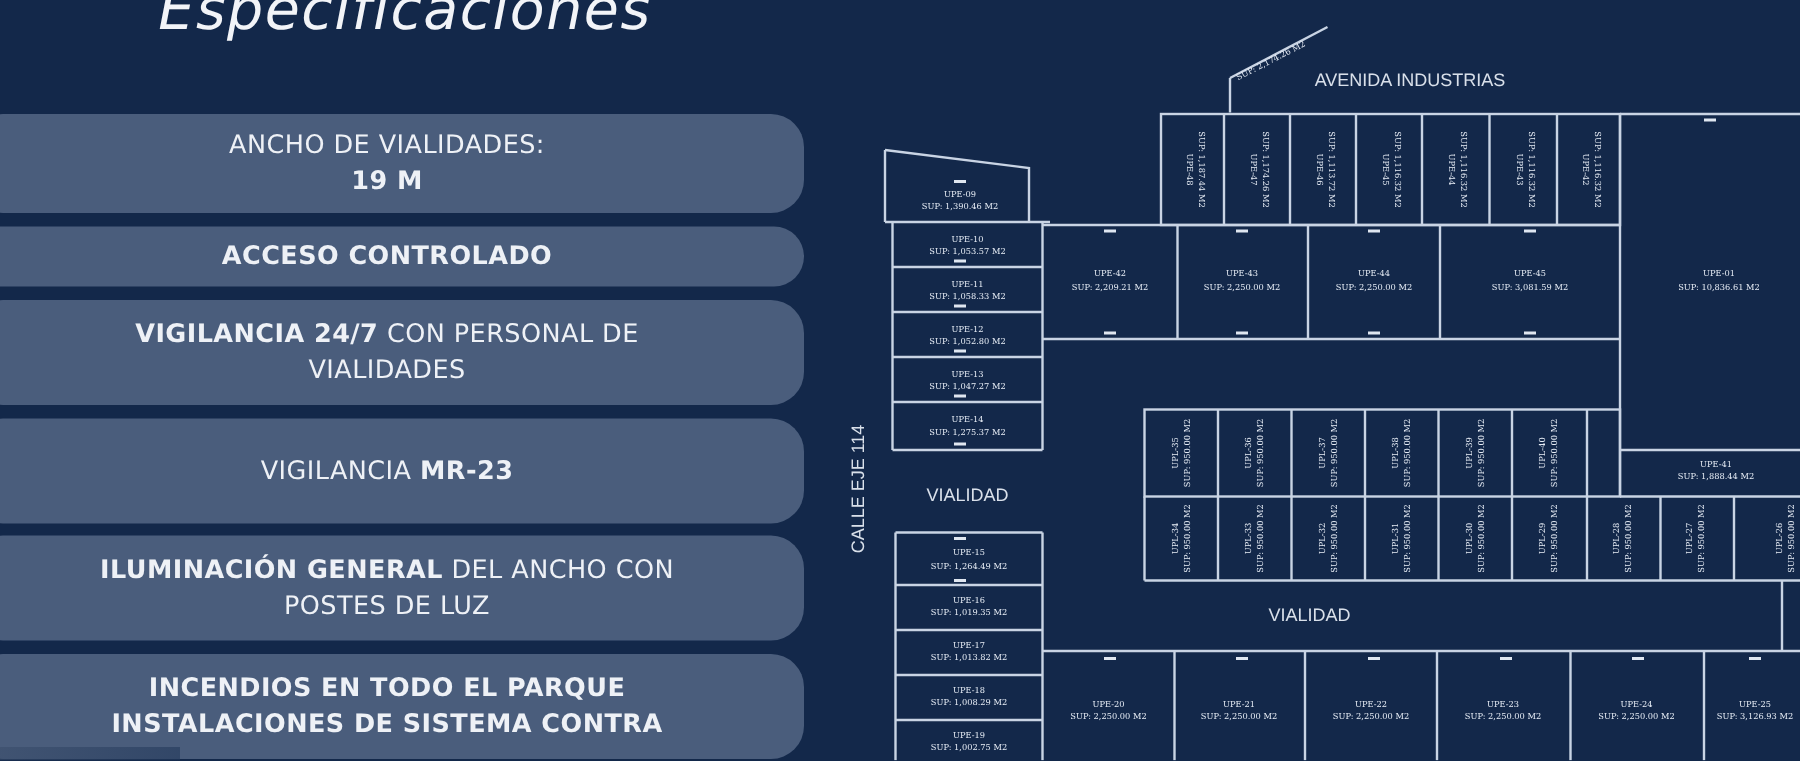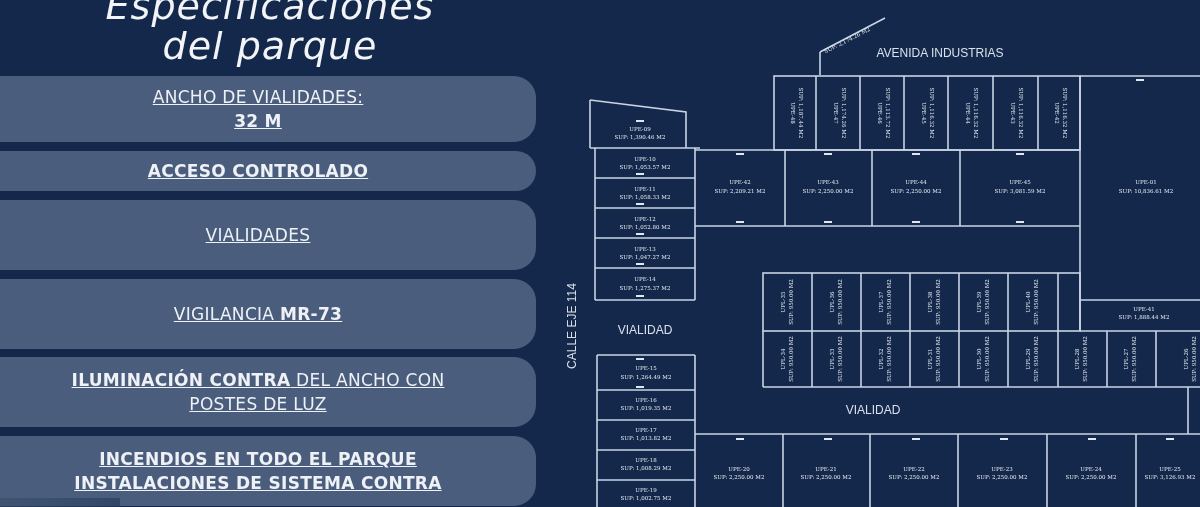--- a/index.html
+++ b/index.html
@@ -17,61 +17,63 @@
   .title span { display:block; }
   .pill {
     position:absolute; left:-20px; width:556px;
     background:#4a5d7c; border-radius:22px;
     display:flex; flex-direction:column; justify-content:center; align-items:center;
     text-align:center; color:#eef1f6;
     font-family:"DejaVu Sans", sans-serif; font-size:17px; line-height:24px;
     letter-spacing:0.3px;
   }
   .pill b { font-weight:bold; }
-  .pill .line { display:block; white-space:nowrap;text-decoration:underline; }
+  .pill .line { display:block; white-space:nowrap; }
   .plan { position:absolute; left:540px; top:0; width:660px; height:507px; }
   .plan svg { width:660px; height:507px; display:block; }
   .lot-txt { font-family:"DejaVu Serif", serif; fill:#e6ecf5; font-size:5.5px; text-anchor:middle; }
   .road-txt { font-family:"Liberation Sans", sans-serif; fill:#d9e0ea; font-size:12px; text-anchor:middle; }
   .dim { fill:#dfe6f0; }
   .bottom-logo {
     position:absolute; left:0; top:498px; width:120px; height:9px;
     background:linear-gradient(90deg,#3a4d6b,#22385a); opacity:.6;
   }
 </style>
 </head>
 <body>
 
 <div class="title">
   <span>Especificaciones</span>
-  <span>del parque</span>
 </div>
 
 <div class="pill" style="top:76px;height:66px;">
   <span class="line">ANCHO DE VIALIDADES:</span>
-  <b class="line">32 M</b>
+  <b class="line">19 M</b>
 </div>
 
 <div class="pill" style="top:151px;height:40px;">
   <b class="line">ACCESO CONTROLADO</b>
 </div>
 
 <div class="pill" style="top:200px;height:70px;">
+  <span class="line">
+    <b>VIGILANCIA 24/7</b><span> CON PERSONAL DE</span>
+  </span>
   <span class="line">VIALIDADES</span>
 </div>
 
 <div class="pill" style="top:279px;height:70px;">
   <span class="line">
-    <span>VIGILANCIA </span><b>MR-73</b>
+    <span>VIGILANCIA </span><b>MR-23</b>
   </span>
 </div>
 
 <div class="pill" style="top:357px;height:70px;">
   <span class="line">
-    <b>ILUMINACIÓN CONTRA</b><span> DEL ANCHO CON</span>
+    <b>ILUMINACIÓN GENERAL</b><span> DEL ANCHO CON</span>
   </span>
   <span class="line">POSTES DE LUZ</span>
 </div>
 
 <div class="pill" style="top:436px;height:70px;">
   <b class="line">INCENDIOS EN TODO EL PARQUE</b>
   <b class="line">INSTALACIONES DE SISTEMA CONTRA</b>
 </div>
 
 <div class="bottom-logo"></div>

